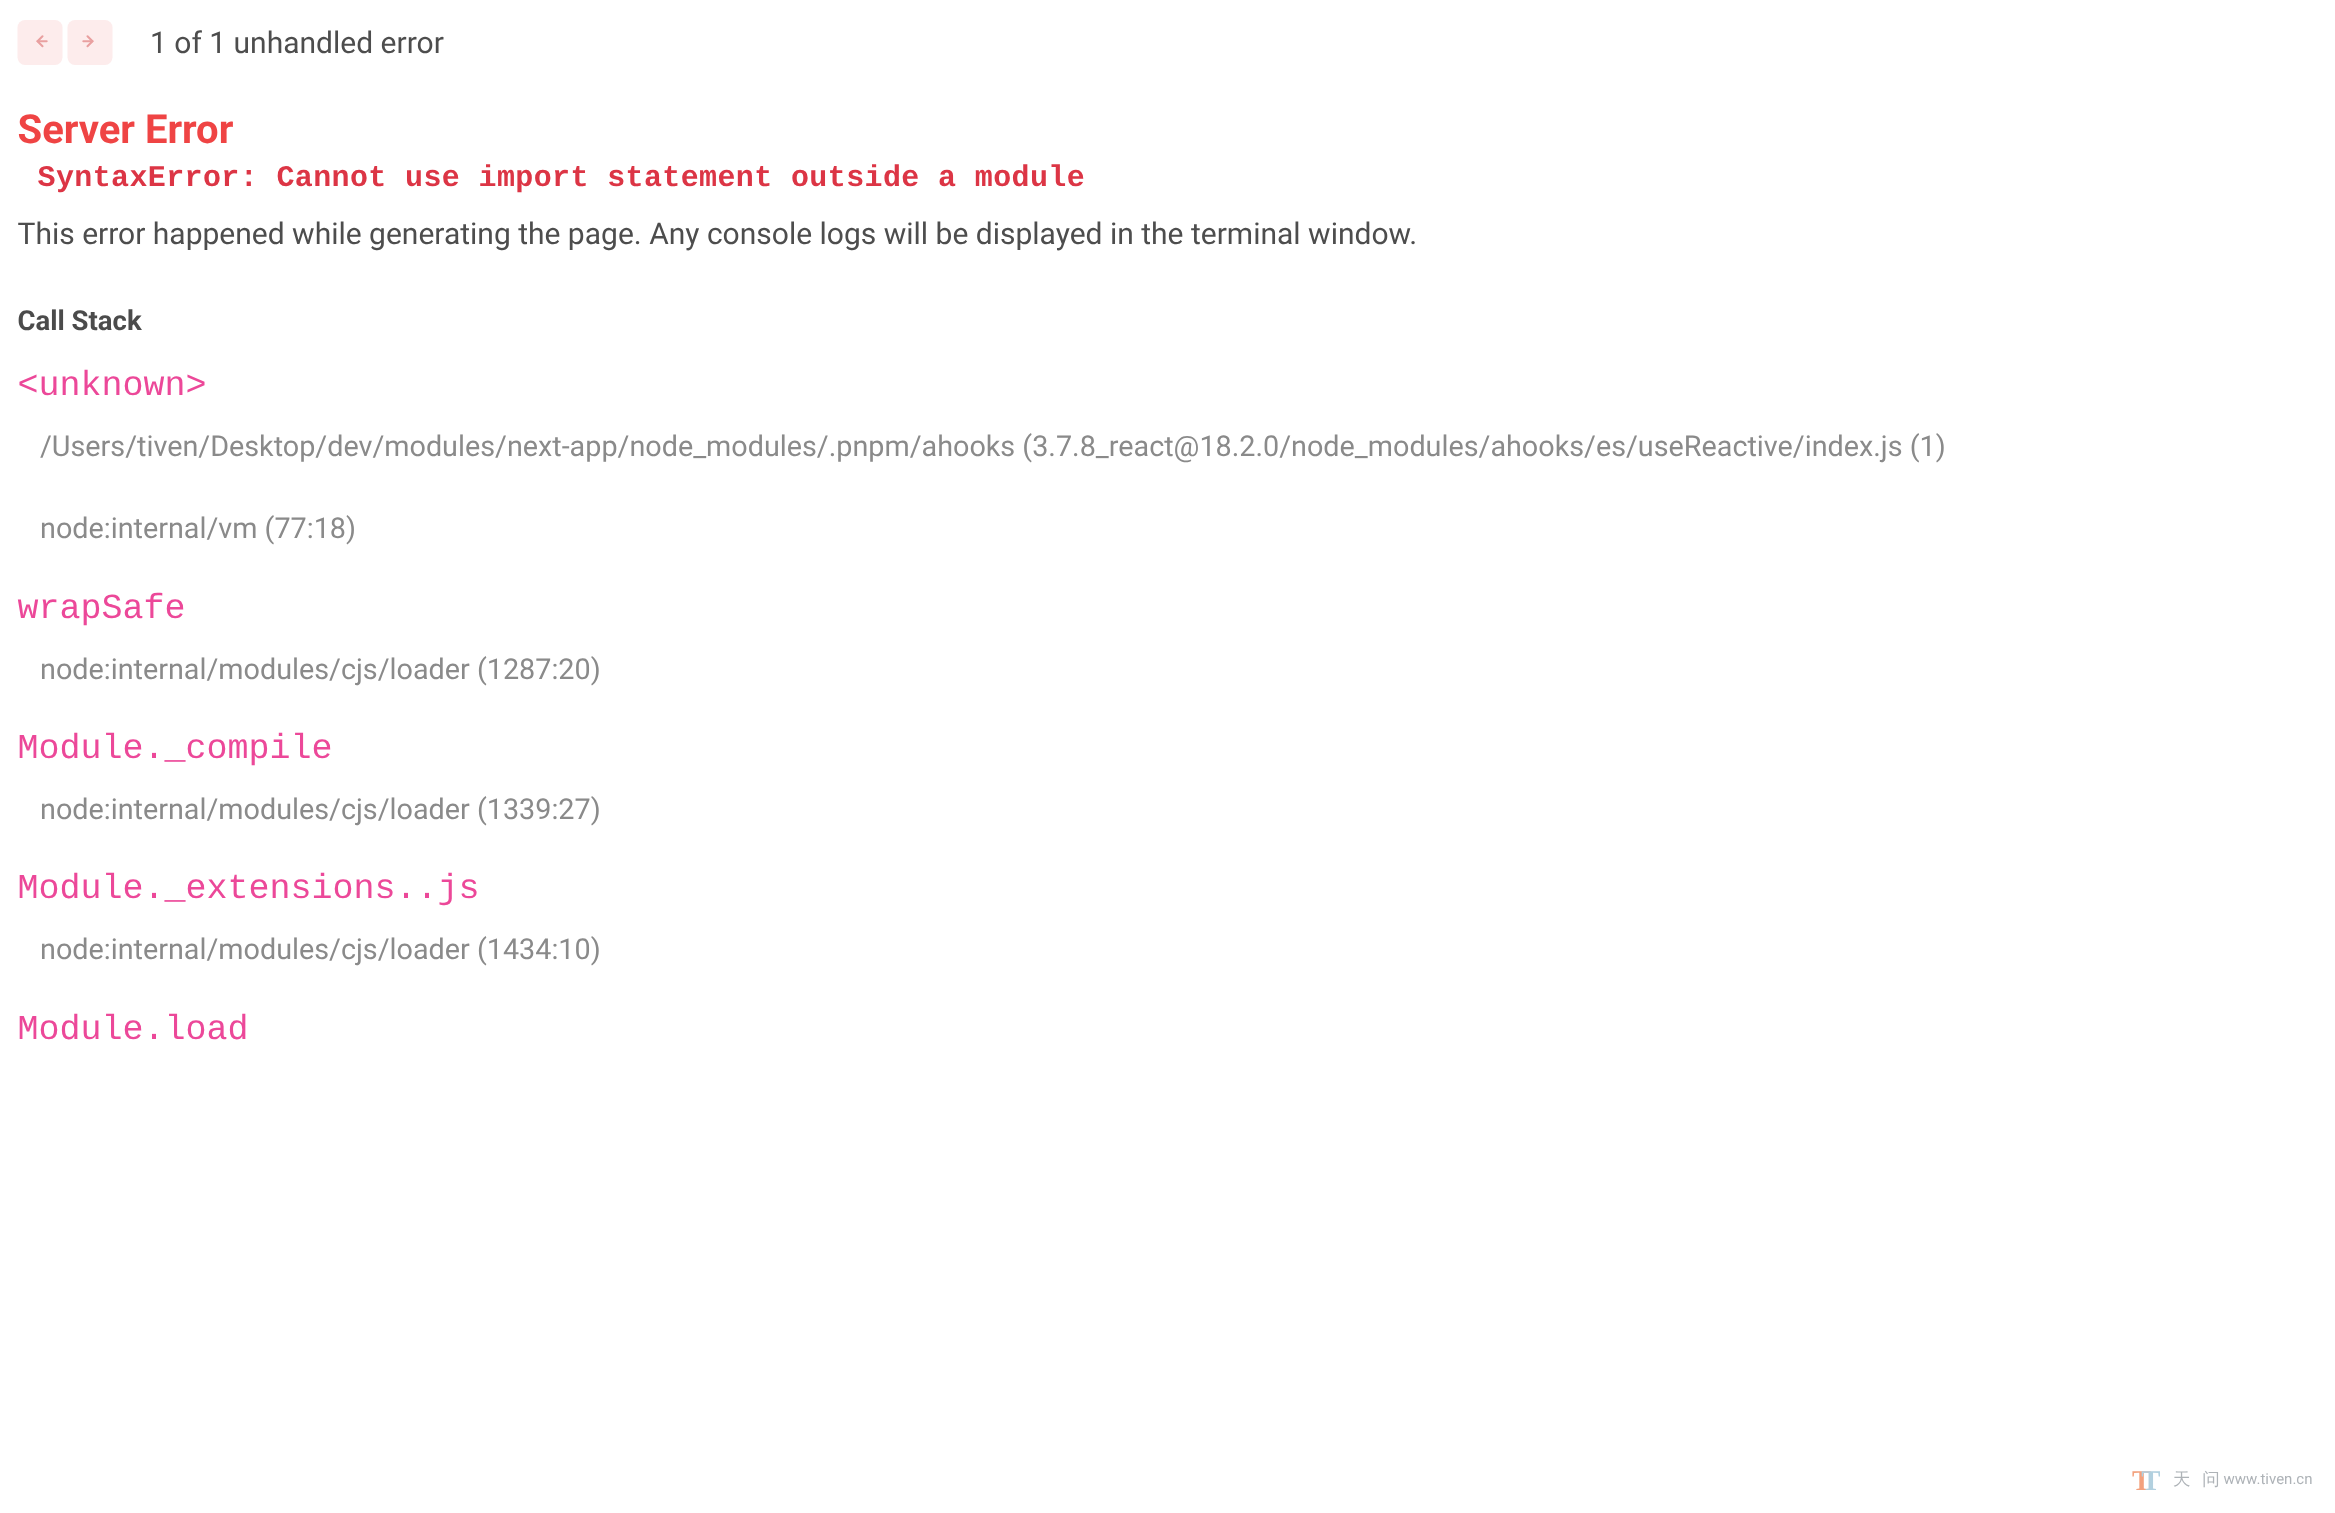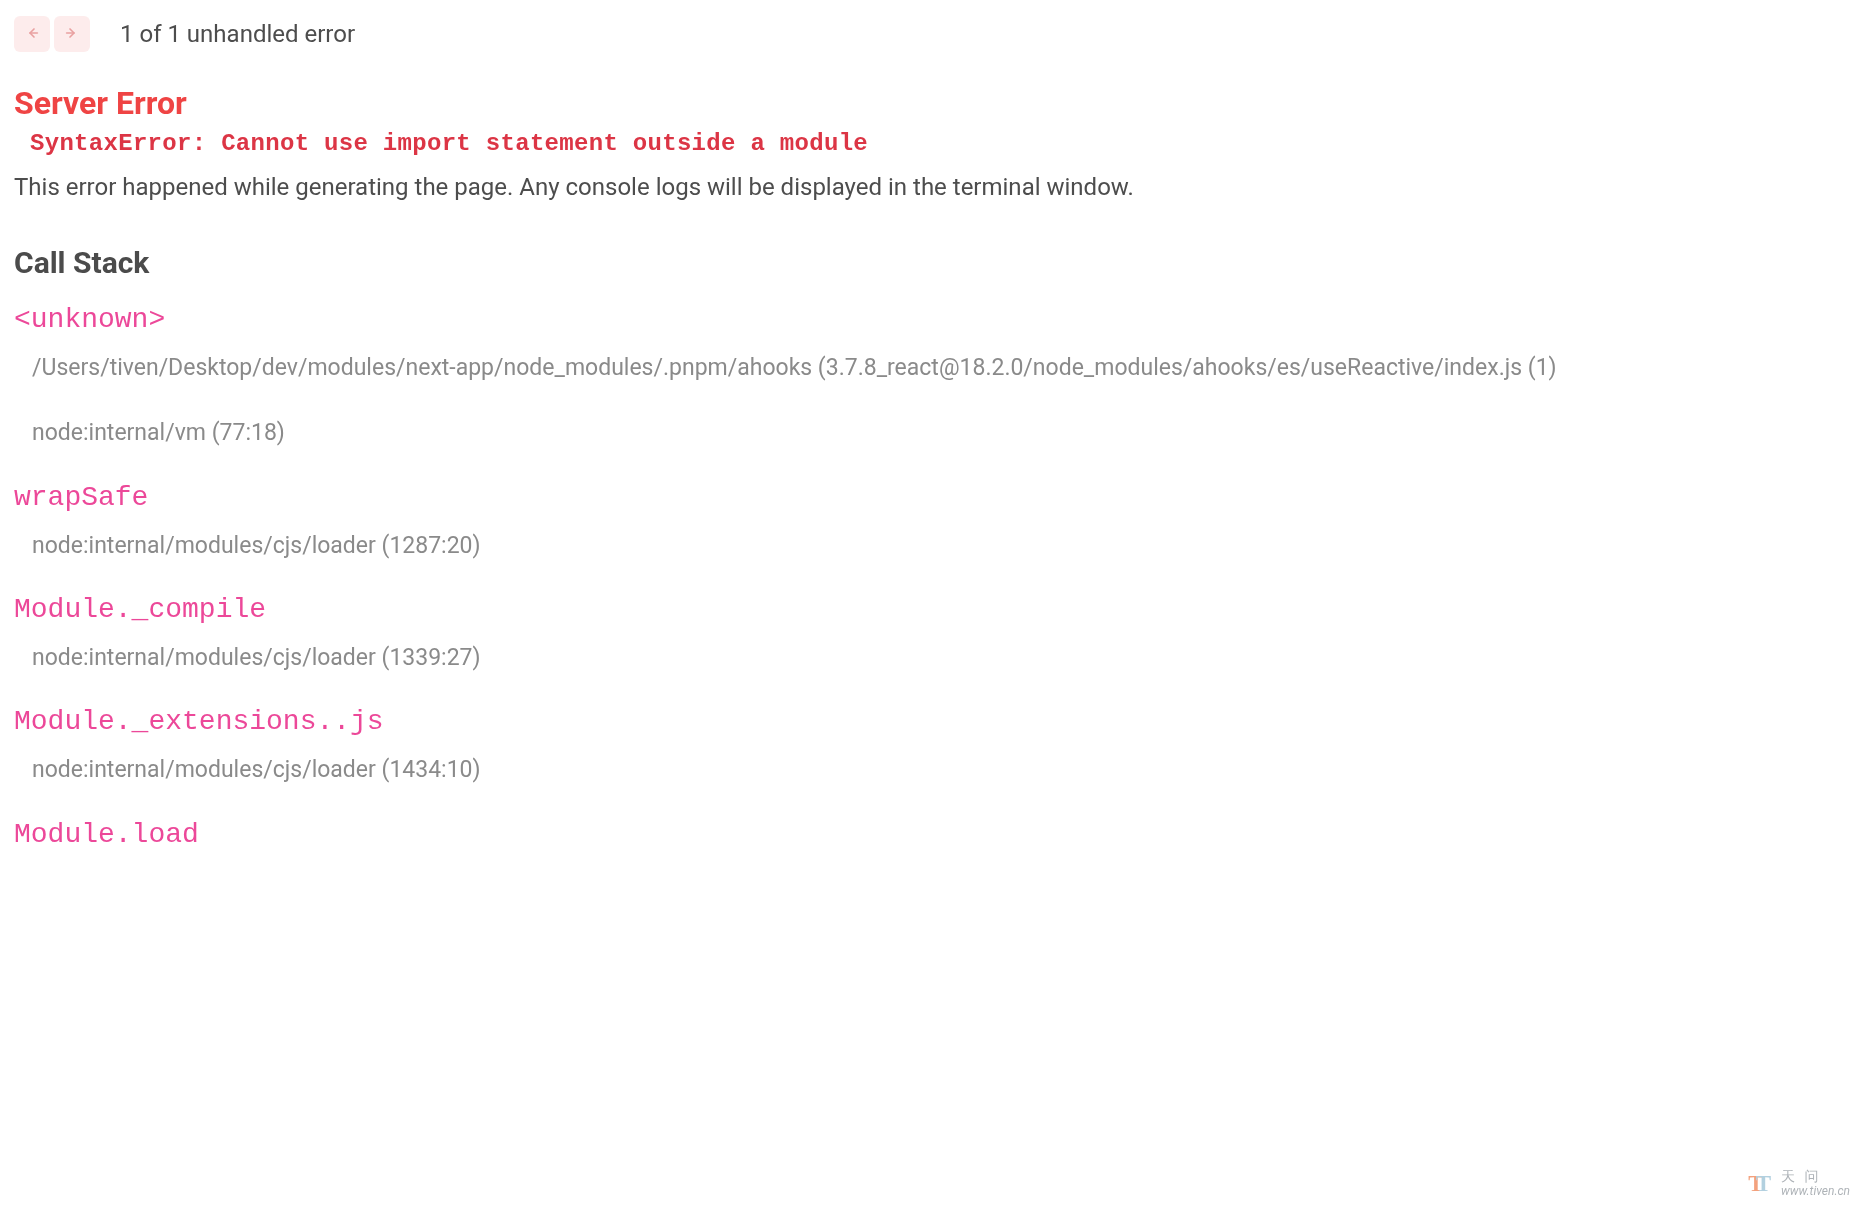--- a/index.html
+++ b/index.html
@@ -64,21 +64,21 @@
     }
 
     .error-description {
       font-size: 24px;
       color: #4d4d4d;
       margin-bottom: 40px;
       line-height: 1.5;
     }
 
     .callstack-heading {
-      font-size: 30px;
+      font-size: 22px;
       font-weight: 700;
       color: #4b4b4b;
       margin-bottom: 24px;
     }
 
     .frame {
       margin-bottom: 32px;
     }
 
     .frame-method {
@@ -109,26 +109,26 @@
     .watermark-logo {
       font-size: 23px;
       font-weight: 700;
       font-family: Georgia, serif;
     }
     .watermark-logo .t1 { color: #f08a5d; }
     .watermark-logo .t2 { color: #9fc5d8; margin-left: -8px; }
 
     .watermark-text {
       display: flex;
-      flex-direction: column;
+      flex-direction: row;
       line-height: 1.1;
       color: #9aa0a6;
     }
     .watermark-text .wm-title { font-size: 14px; letter-spacing: 3px; }
-    .watermark-text .wm-url { font-size: 12px; font-style: italic; }
+    .watermark-text .wm-url { font-size: 12px; }
   </style>
 </head>
 <body>
 
 <div class="nav-row">
   <button class="nav-btn">
     <span>
       <svg viewBox="0 0 24 24" fill="none" stroke="#e9a0a0" stroke-width="2.5" stroke-linecap="round" stroke-linejoin="round">
         <polyline points="15 18 9 12 15 6"></polyline>
         <line x1="9" y1="12" x2="20" y2="12"></line>

